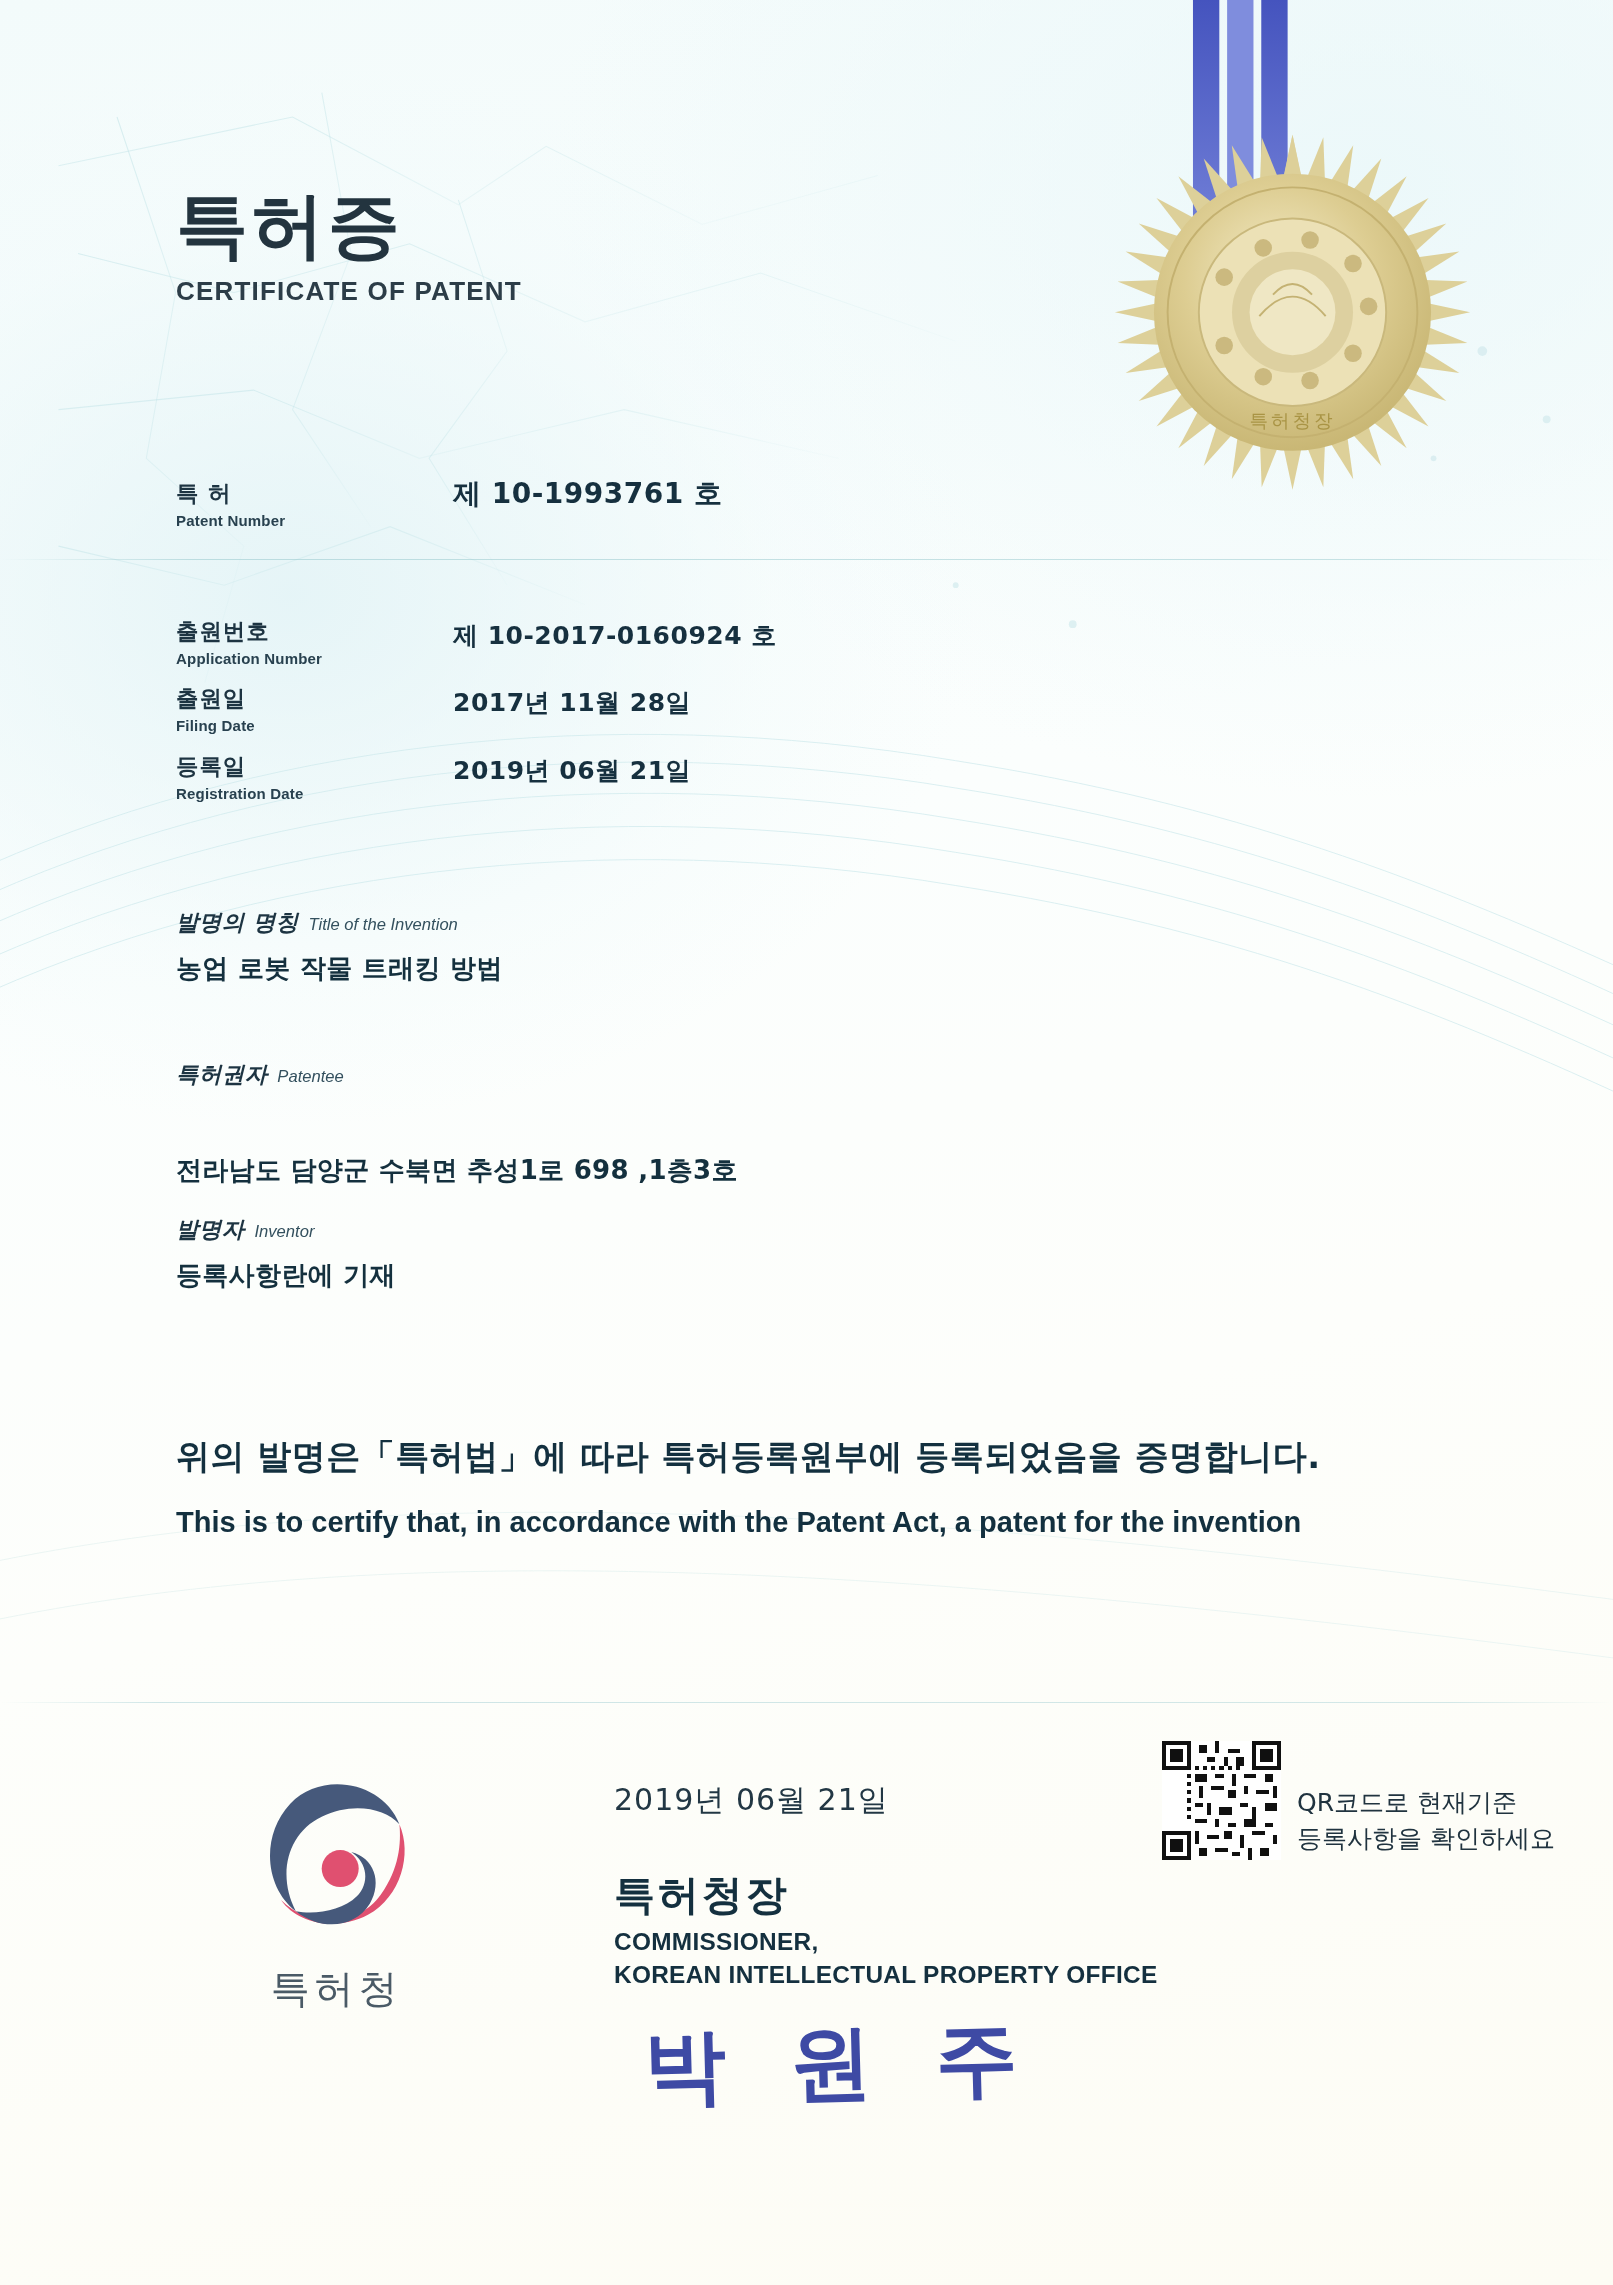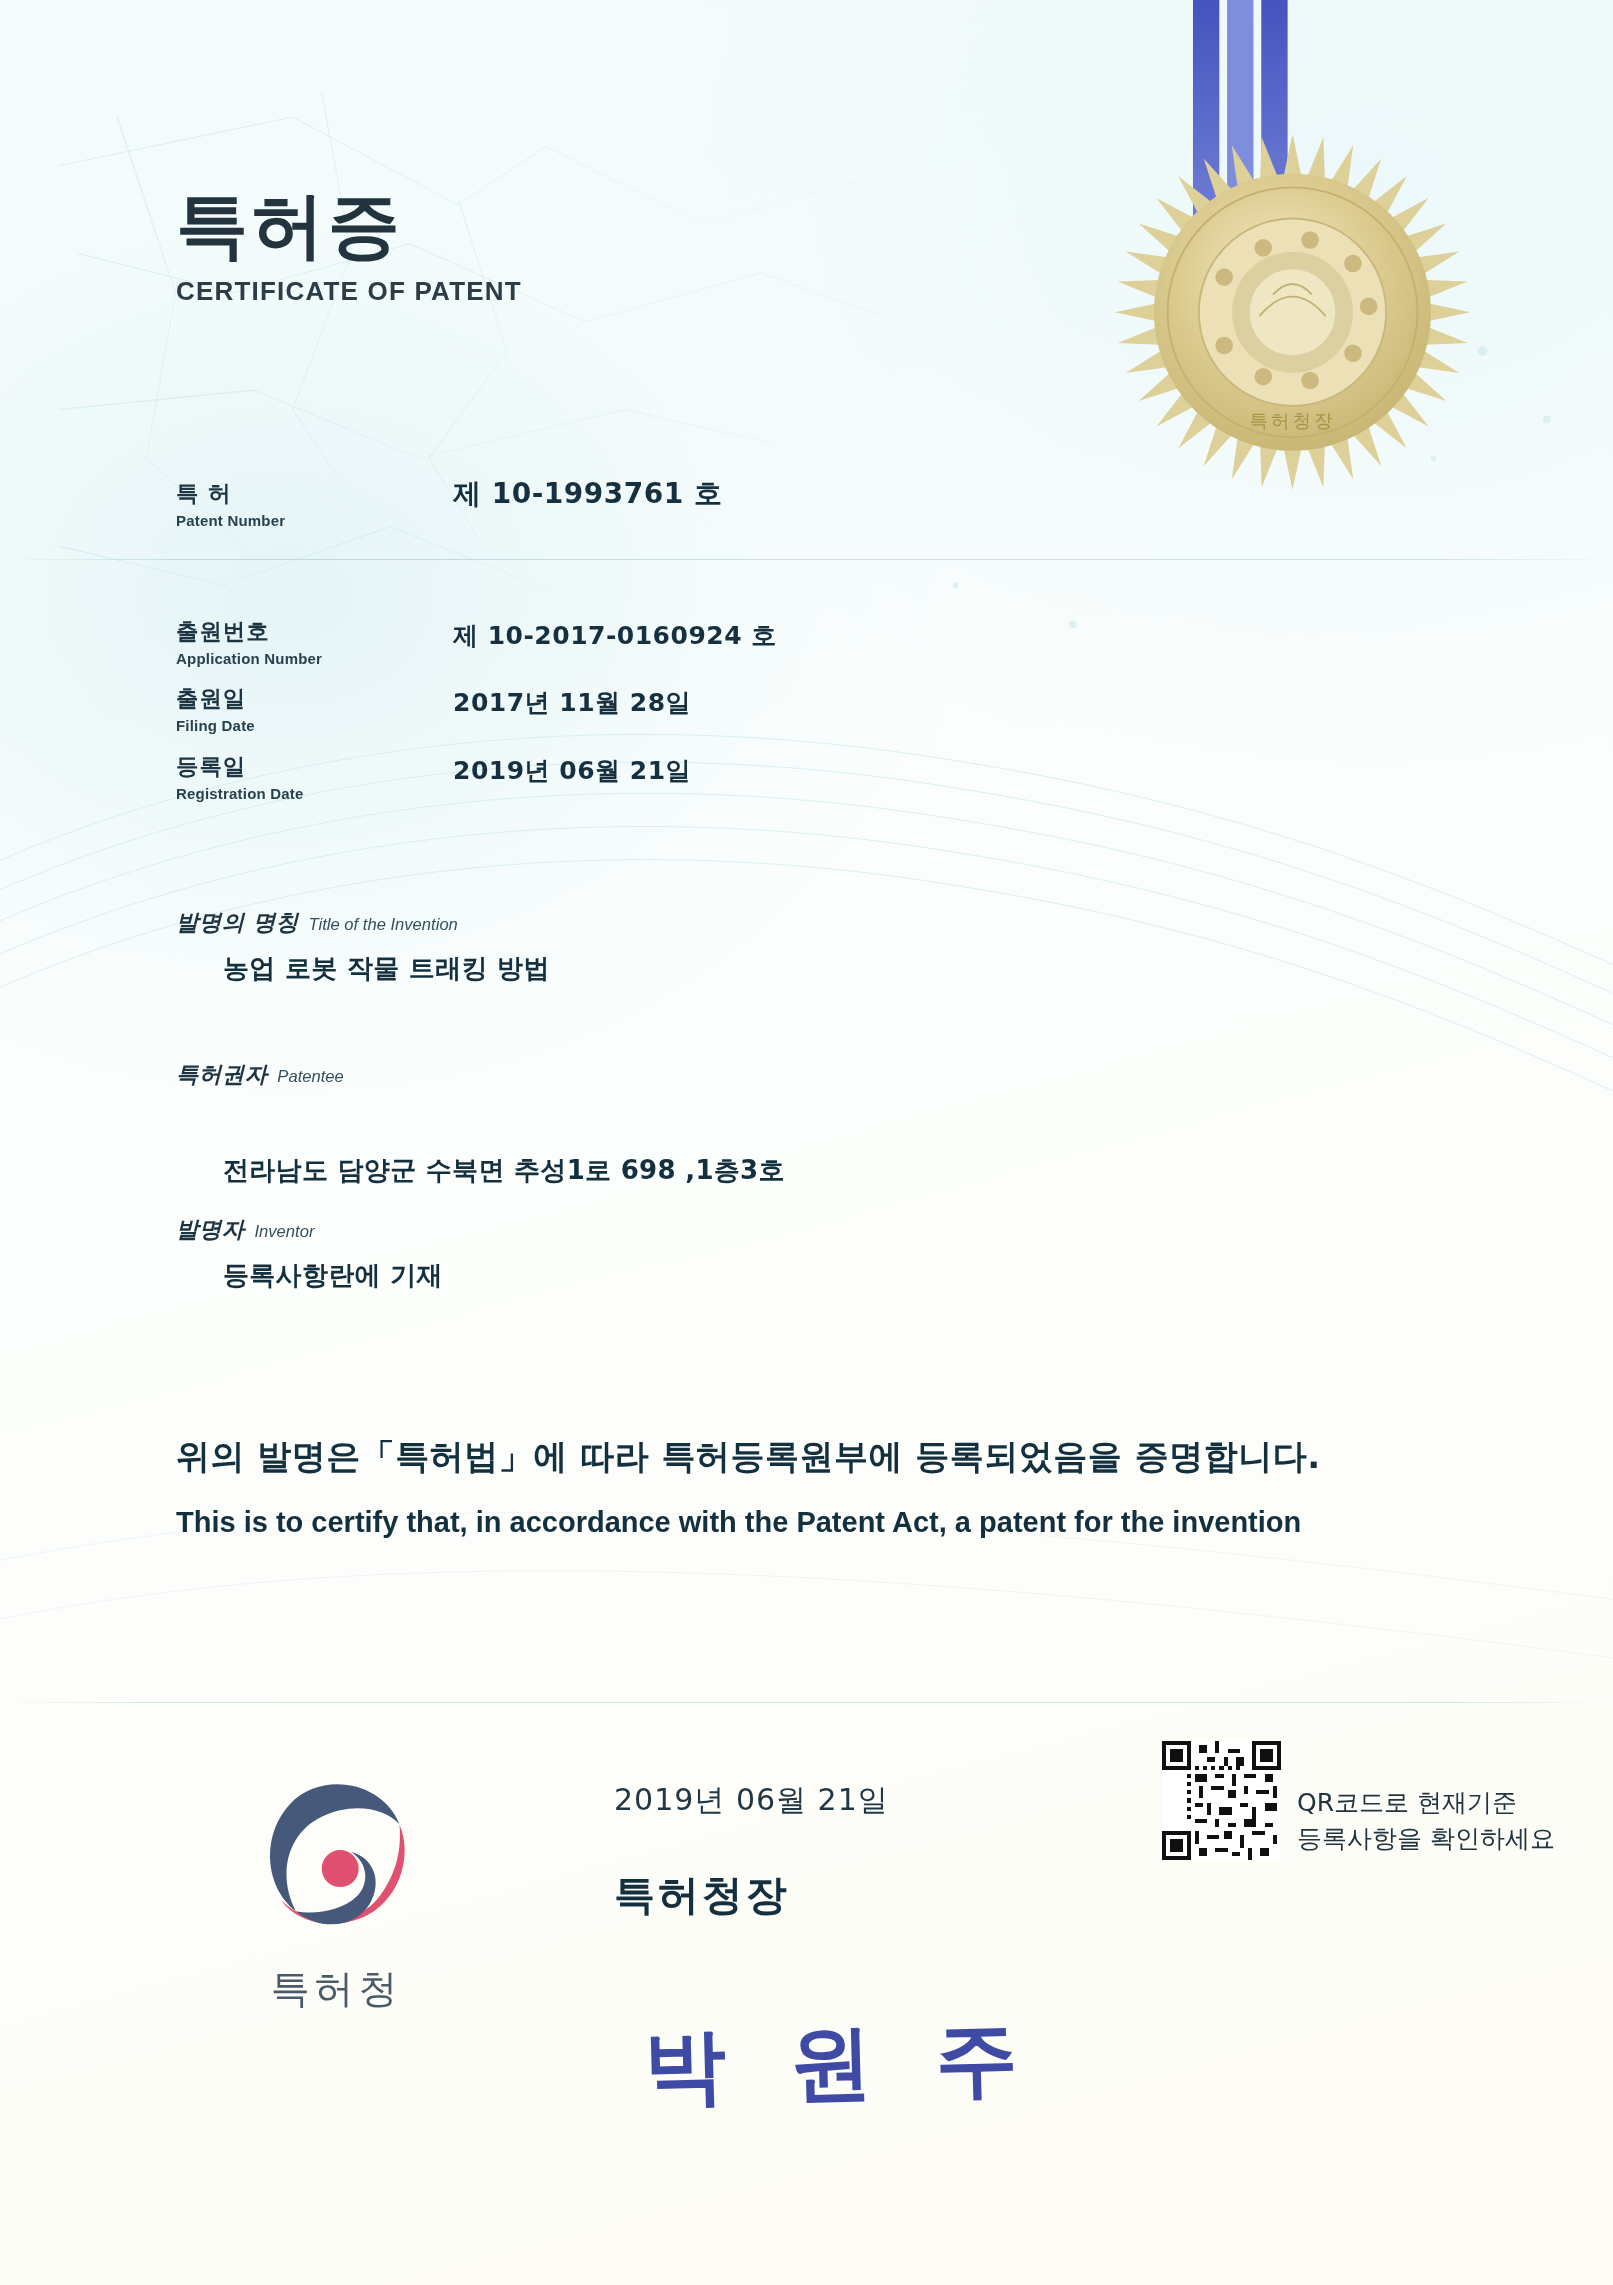--- a/index.html
+++ b/index.html
@@ -120,21 +120,20 @@
     margin-left: 9.8px;
   }
   .body-val {
     position: absolute;
     font-family: "DejaVu Sans", sans-serif;
     font-size: 26px;
     font-weight: bold;
     color: #14303e;
     letter-spacing: 0.3px;
     white-space: nowrap;
-    margin-left: 47px;
   }
 
   
   .certify-ko {
     position: absolute;
     left: 176px;
     top: 1434px;
     font-family: "DejaVu Sans", sans-serif;
     font-size: 34px;
     font-weight: bold;
@@ -443,20 +442,24 @@
       <path d="M168 64 C150 18, 84 6, 50 42 C18 76, 22 132, 56 158 C36 120, 46 74, 84 56 C116 40, 152 46, 168 64 Z" fill="#46597b"></path>
       <path d="M168 64 C182 96, 170 142, 134 162 C100 180, 58 172, 40 146 C72 178, 124 174, 148 140 C168 112, 170 84, 168 64 Z" fill="#e05070"></path>
       <path d="M56 158 C84 180, 120 176, 136 150 C150 126, 140 100, 116 94 C134 106, 136 128, 122 142 C106 158, 76 162, 56 158 Z" fill="#46597b"></path>
       <circle cx="104" cy="112" r="20" fill="#e05070"></circle>
     </svg>
     <div class="ki-name-ko">특허청</div>
   </div>
 
   <div class="date-line">2019년 06월 21일</div>
   <div class="commissioner-ko">특허청장</div>
+  <div class="commissioner-en">
+    <div>COMMISSIONER,</div>
+    <div>KOREAN INTELLECTUAL PROPERTY OFFICE</div>
+  </div>
   <div class="signature">박 원 주</div>
 
   <div class="qr-wrap">
     <svg class="qr" viewBox="0 0 29 29" shape-rendering="crispEdges" xmlns="http://www.w3.org/2000/svg">
       <rect width="29" height="29" fill="#ffffff"></rect>
       <g fill="#101010">
 
         <rect x="0" y="0" width="7" height="1"></rect>
           <rect x="0" y="6" width="7" height="1"></rect>
         <rect x="0" y="0" width="1" height="7"></rect>

